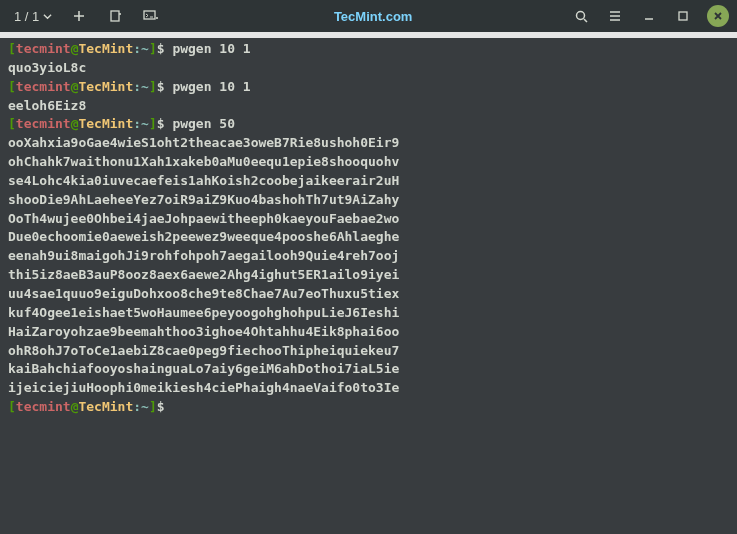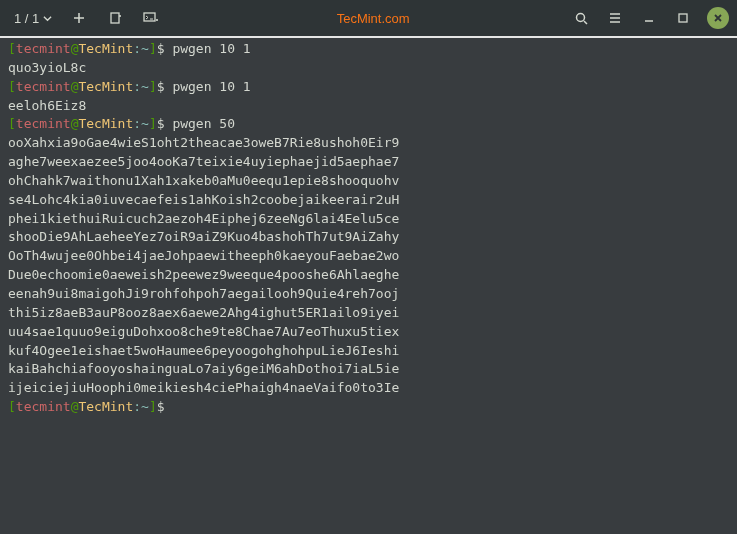--- a/index.html
+++ b/index.html
@@ -17,21 +17,21 @@
       display: flex;
       flex-direction: column;
     }
     .titlebar {
       height: 38px;
       background: #2e3436;
       display: flex;
       align-items: center;
       padding: 0 8px;
       color: #d3d7cf;
-      border-bottom: 2px solid #e5e5e5;
+      border-bottom: 6px solid #e5e5e5;
     }
     .tab-counter {
       font-size: 13px;
       font-family: sans-serif;
       margin-right: 4px;
       margin-left: 6px;
     }
     .chevron {
       width: 10px;
       margin-right: 14px;
@@ -43,22 +43,22 @@
       align-items: center;
       justify-content: center;
       margin-right: 12px;
       cursor: pointer;
     }
     .title-text {
       flex: 1;
       text-align: center;
       font-family: sans-serif;
       font-size: 13px;
-      font-weight: normal;
-      color: #f97316;
+      font-weight: bold;
+      color: #7dd3fc;
     }
     .right-controls {
       display: flex;
       align-items: center;
       gap: 14px;
     }
     .window-btn {
       width: 20px;
       height: 20px;
       display: flex;
@@ -77,20 +77,21 @@
       cursor: pointer;
     }
     .terminal-body {
       flex: 1;
       background: #383c3f;
       padding: 2px 8px;
       color: #d3d7cf;
       line-height: 1.45;
       font-size: 13px;
       overflow: hidden;
+      font-weight: bold;
     }
     .line {
       white-space: pre;
     }
     .bracket { color: #4e9a06; }
     .user { color: #cc6666; }
     .at { color: #4e9a06; }
     .host { color: #f0c674; }
     .path { color: #8abeb7; }
     .dollar { color: #d3d7cf; }
@@ -159,27 +160,27 @@
   </div>
 </div>
 
 <div class="terminal-body" id="terminal-body">
     <div class="line"><span class="bracket">[</span><span class="user">tecmint</span><span class="at">@</span><span class="host">TecMint</span><span class="path">:~</span><span class="bracket">]</span><span class="dollar">$ </span><span class="cmd">pwgen 10 1</span></div>
     <div class="line"><span class="output">quo3yioL8c</span></div>
     <div class="line"><span class="bracket">[</span><span class="user">tecmint</span><span class="at">@</span><span class="host">TecMint</span><span class="path">:~</span><span class="bracket">]</span><span class="dollar">$ </span><span class="cmd">pwgen 10 1</span></div>
     <div class="line"><span class="output">eeloh6Eiz8</span></div>
     <div class="line"><span class="bracket">[</span><span class="user">tecmint</span><span class="at">@</span><span class="host">TecMint</span><span class="path">:~</span><span class="bracket">]</span><span class="dollar">$ </span><span class="cmd">pwgen 50</span></div>
     <div class="line"><span class="output">ooXahxia9oGae4wieS1oht2theacae3oweB7Rie8ushoh0Eir9</span></div>
-    <div class="line"><span class="output">aghe7weexaezee5joo4ooKa7teixie4uyiephaejid5aephae7</span></div>
     <div class="line"><span class="output">ohChahk7waithonu1Xah1xakeb0aMu0eequ1epie8shooquohv</span></div>
     <div class="line"><span class="output">se4Lohc4kia0iuvecaefeis1ahKoish2coobejaikeerair2uH</span></div>
-    <div class="line"><span class="output">phei1kiethuiRuicuch2aezoh4Eiphej6zeeNg6lai4Eelu5ce</span></div>
     <div class="line"><span class="output">shooDie9AhLaeheeYez7oiR9aiZ9Kuo4bashohTh7ut9AiZahy</span></div>
     <div class="line"><span class="output">OoTh4wujee0Ohbei4jaeJohpaewitheeph0kaeyouFaebae2wo</span></div>
     <div class="line"><span class="output">Due0echoomie0aeweish2peewez9weeque4pooshe6Ahlaeghe</span></div>
     <div class="line"><span class="output">eenah9ui8maigohJi9rohfohpoh7aegailooh9Quie4reh7ooj</span></div>
     <div class="line"><span class="output">thi5iz8aeB3auP8ooz8aex6aewe2Ahg4ighut5ER1ailo9iyei</span></div>
     <div class="line"><span class="output">uu4sae1quuo9eiguDohxoo8che9te8Chae7Au7eoThuxu5tiex</span></div>
     <div class="line"><span class="output">kuf4Ogee1eishaet5woHaumee6peyoogohghohpuLieJ6Ieshi</span></div>
+    <div class="line"><span class="output">HaiZaroyohzae9beemahthoo3ighoe4Ohtahhu4Eik8phai6oo</span></div>
+    <div class="line"><span class="output">ohR8ohJ7oToCe1aebiZ8cae0peg9fiechooThipheiquiekeu7</span></div>
     <div class="line"><span class="output">kaiBahchiafooyoshainguaLo7aiy6geiM6ahDothoi7iaL5ie</span></div>
     <div class="line"><span class="output">ijeiciejiuHoophi0meikiesh4ciePhaigh4naeVaifo0to3Ie</span></div>
     <div class="line"><span class="bracket">[</span><span class="user">tecmint</span><span class="at">@</span><span class="host">TecMint</span><span class="path">:~</span><span class="bracket">]</span><span class="dollar">$ </span><span class="cmd"></span></div>
   </div>
 
 </body></html>

